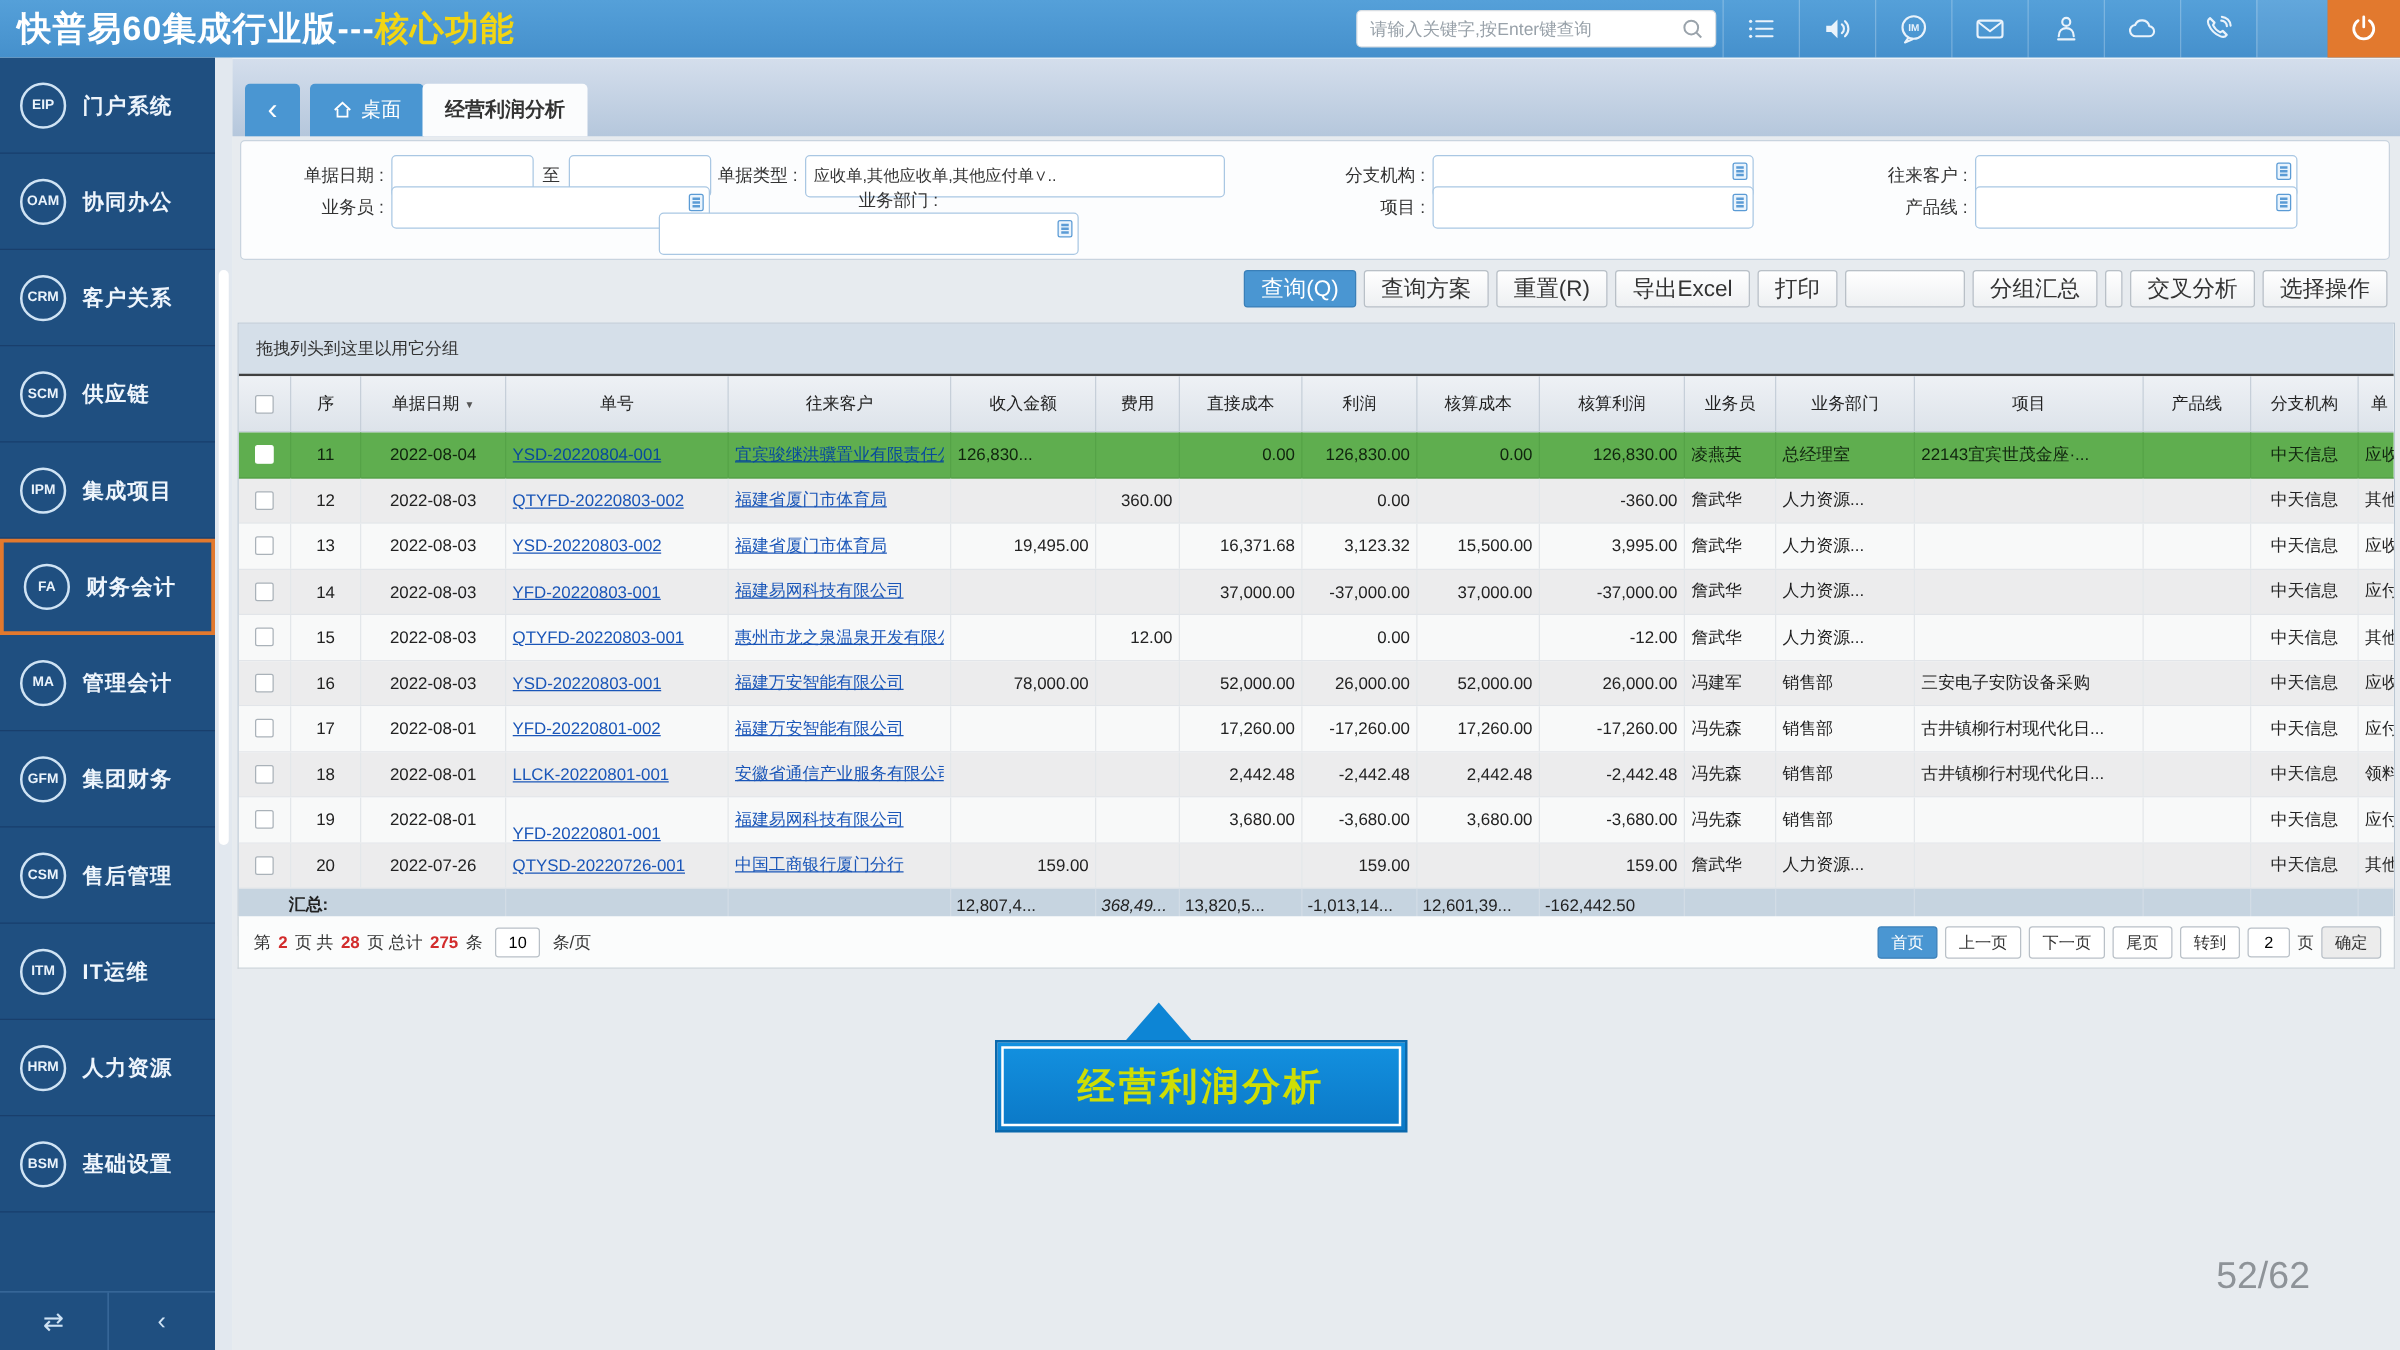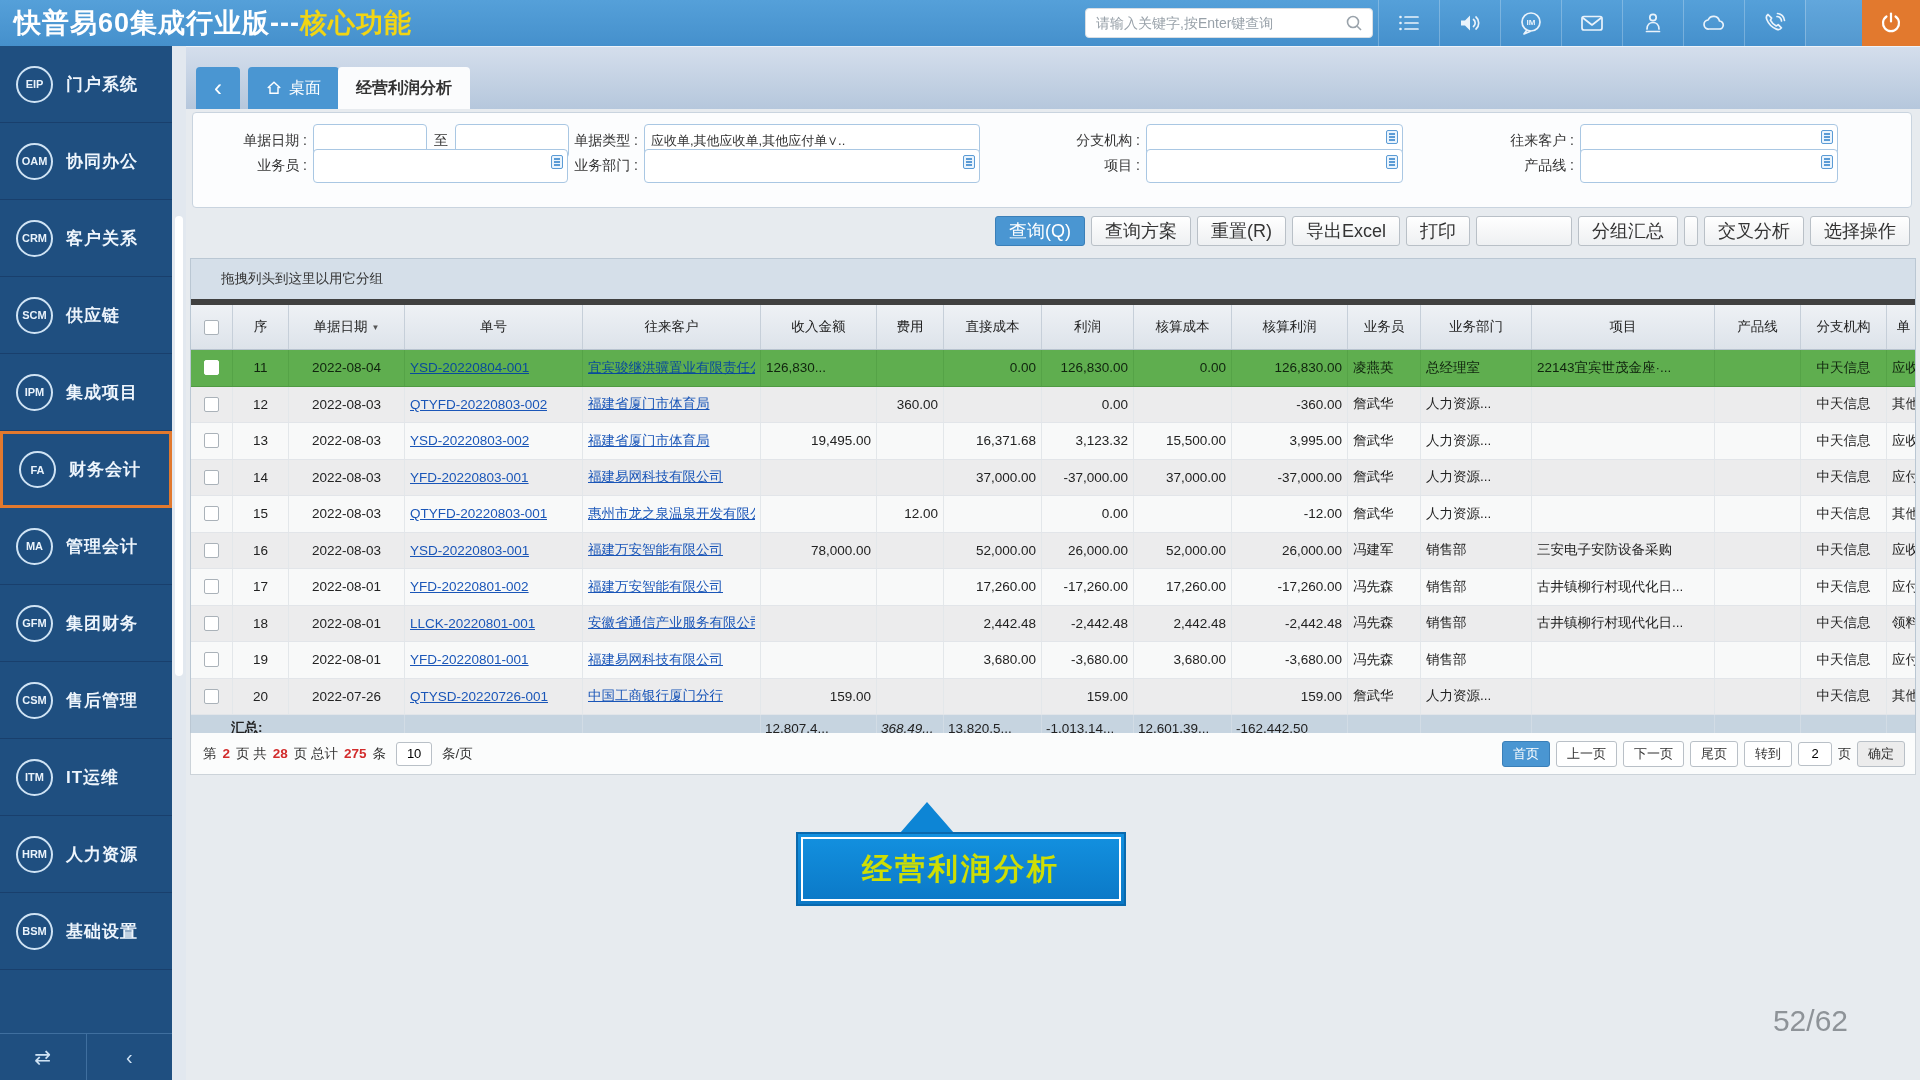--- a/index.html
+++ b/index.html
@@ -75,22 +75,22 @@
   .toolbar{position:absolute;top:170px;right:10px;display:flex;gap:6px}
   .tbtn{height:30px;padding:0 13px;display:flex;align-items:center;justify-content:center;
         background:linear-gradient(#fff,#eef0f2);border:1px solid #b9c0c7;border-radius:3px;
         font-size:18px;color:#333;cursor:pointer;box-sizing:border-box;white-space:nowrap}
   .tbtn.primary{background:#4a96d2;border-color:#3a7fb8;color:#fff}
   .tbtn.blank{padding:0}
 
   
   .grid{position:absolute;left:4px;top:212px;width:1726px;border:1px solid #bac7d3;background:#fff;
         box-sizing:border-box;overflow:hidden}
-  .ghint{height:40px;background:#d5dfe9;display:flex;align-items:center;padding-left:30px;
-         font-size:13.5px;color:#333;border-bottom:6px solid #404040}
+  .ghint{height:40px;background:#d5dfe9;display:flex;align-items:center;padding-left:14px;
+         font-size:13.5px;color:#333;border-bottom:2px solid #404040}
   .ghead{height:44px;display:flex;background:linear-gradient(#eef1f5,#dde3ea);
          border-bottom:1px solid #b8c3cf}
   .hc{display:flex;align-items:center;justify-content:center;font-size:13.5px;color:#222;
       border-right:1px solid #c6cfd9;box-sizing:border-box;gap:4px;overflow:hidden;
       white-space:nowrap;flex-shrink:0;cursor:pointer}
   .sort{font-size:8px;color:#555}
   .grow{height:35.5px;display:flex;border-bottom:1px solid #e2e5e9}
   .grow:nth-child(odd){background:#f8f9f9}
   .grow:nth-child(even){background:#ececed}
   .grow.hl{background:#5fae4f;border-bottom:1px solid #4f9a42}
@@ -312,21 +312,21 @@
         <div class="fgroup" style="left: 1255px;">
           <span class="flabel" style="width: 118px;">往来客户 :</span>
           <div class="fwrap" style="width: 258px;"><input class="fin" style=""><span class="lkicon"></span></div>
         </div>
       </div>
     <div class="frow frow2" id="frow2">
         <div class="fgroup" style="left: 0px;">
           <span class="flabel" style="width: 106px;">业务员 :</span>
           <div class="fwrap" style="width: 255px;"><input class="fin" style=""><span class="lkicon"></span></div>
         </div>
-        <div class="fgroup" style="left: 320px;">
+        <div class="fgroup" style="left: 320px; flex-direction: column;">
           <span class="flabel" style="width: 117px;">业务部门 :</span>
           <div class="fwrap" style="width: 336px;"><input class="fin" style=""><span class="lkicon"></span></div>
         </div>
         <div class="fgroup" style="left: 820px;">
           <span class="flabel" style="width: 119px;">项目 :</span>
           <div class="fwrap" style="width: 257px;"><input class="fin" style=""><span class="lkicon"></span></div>
         </div>
         <div class="fgroup" style="left: 1255px;">
           <span class="flabel" style="width: 118px;">产品线 :</span>
           <div class="fwrap" style="width: 258px;"><input class="fin" style=""><span class="lkicon"></span></div>
@@ -603,21 +603,21 @@
           <div class="gc left" style="width: 86px;"></div>
           <div class="gc center" style="width: 86px;">中天信息</div>
           <div class="gc left" style="width: 34px;">领料</div>
         </div>
         <div class="grow">
           <div class="gc center" style="width: 42px;">
             <span class="cb"></span>
           </div>
           <div class="gc center" style="width: 56px;">19</div>
           <div class="gc center" style="width: 116px;">2022-08-01</div>
-          <div class="gc left" style="width: 178px;">
+          <div class="gc left" style="width: 178px; align-items: flex-end;">
             <span class="lnk">YFD-20220801-001</span>
           </div>
           <div class="gc left" style="width: 178px;">
             <span class="lnk">福建易网科技有限公司</span>
           </div>
           <div class="gc right" style="width: 116px;"></div>
           <div class="gc right" style="width: 67px;"></div>
           <div class="gc right" style="width: 98px;">3,680.00</div>
           <div class="gc right" style="width: 92px;">-3,680.00</div>
           <div class="gc right" style="width: 98px;">3,680.00</div>

